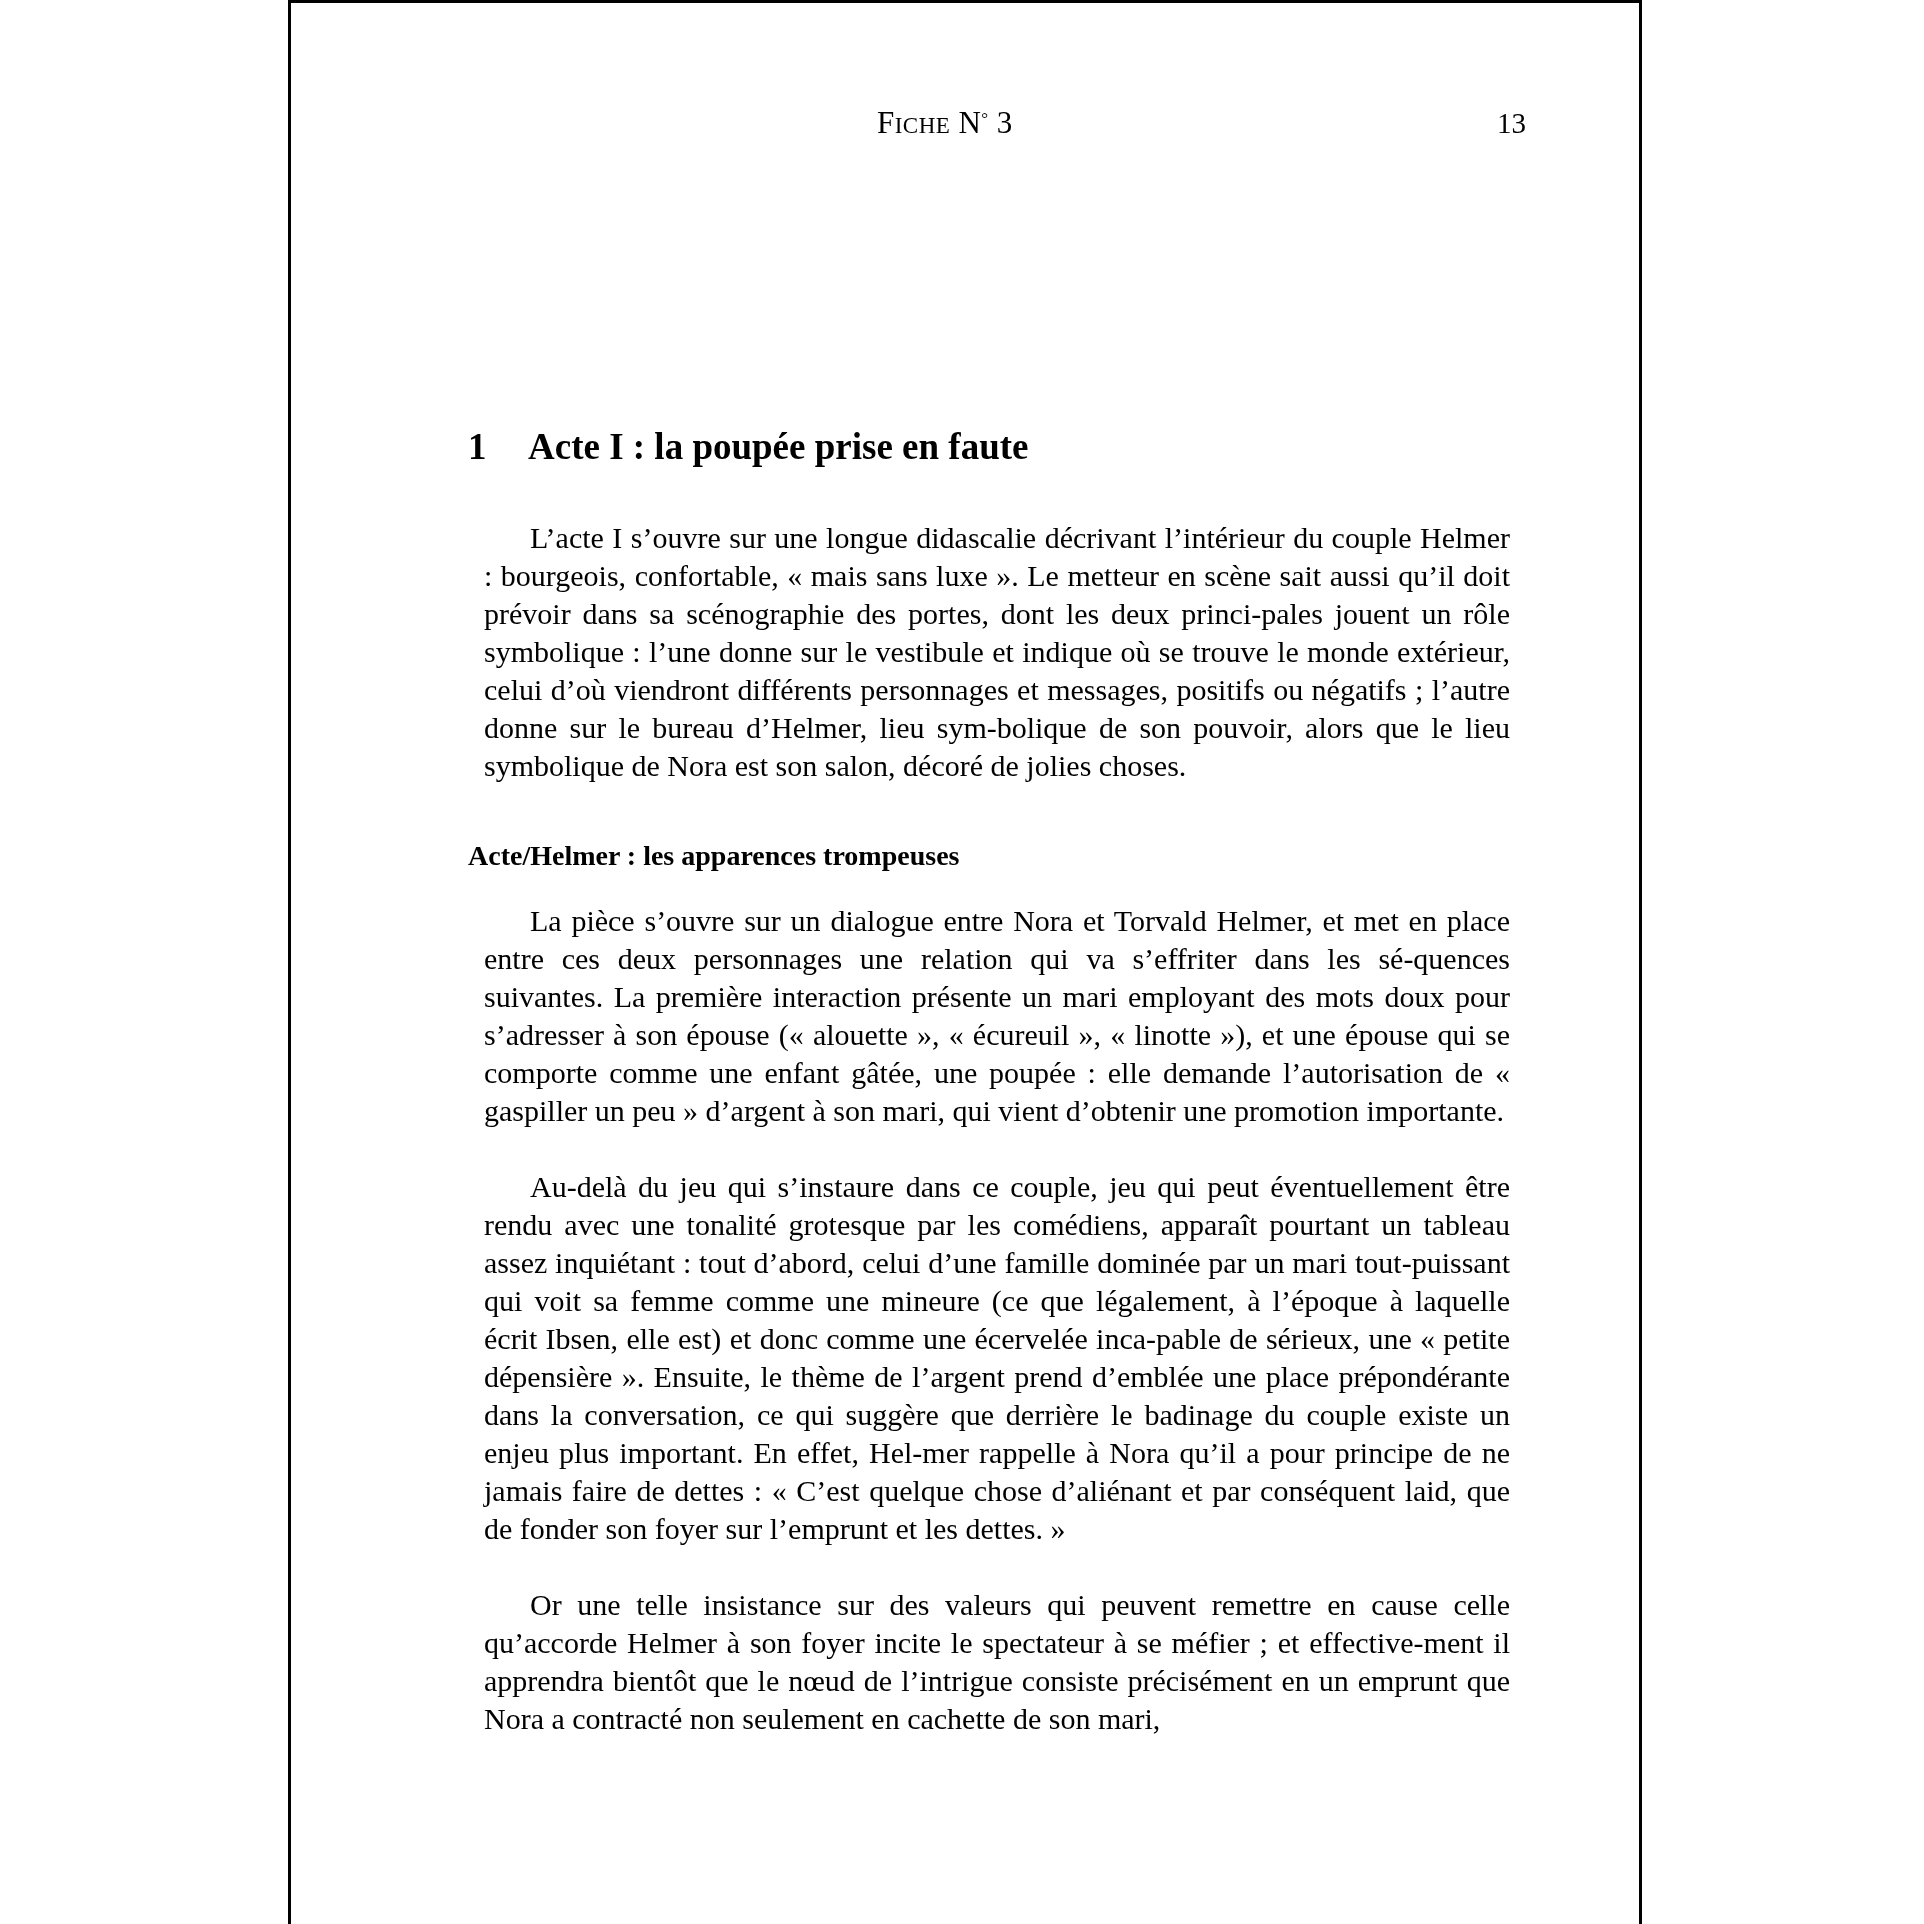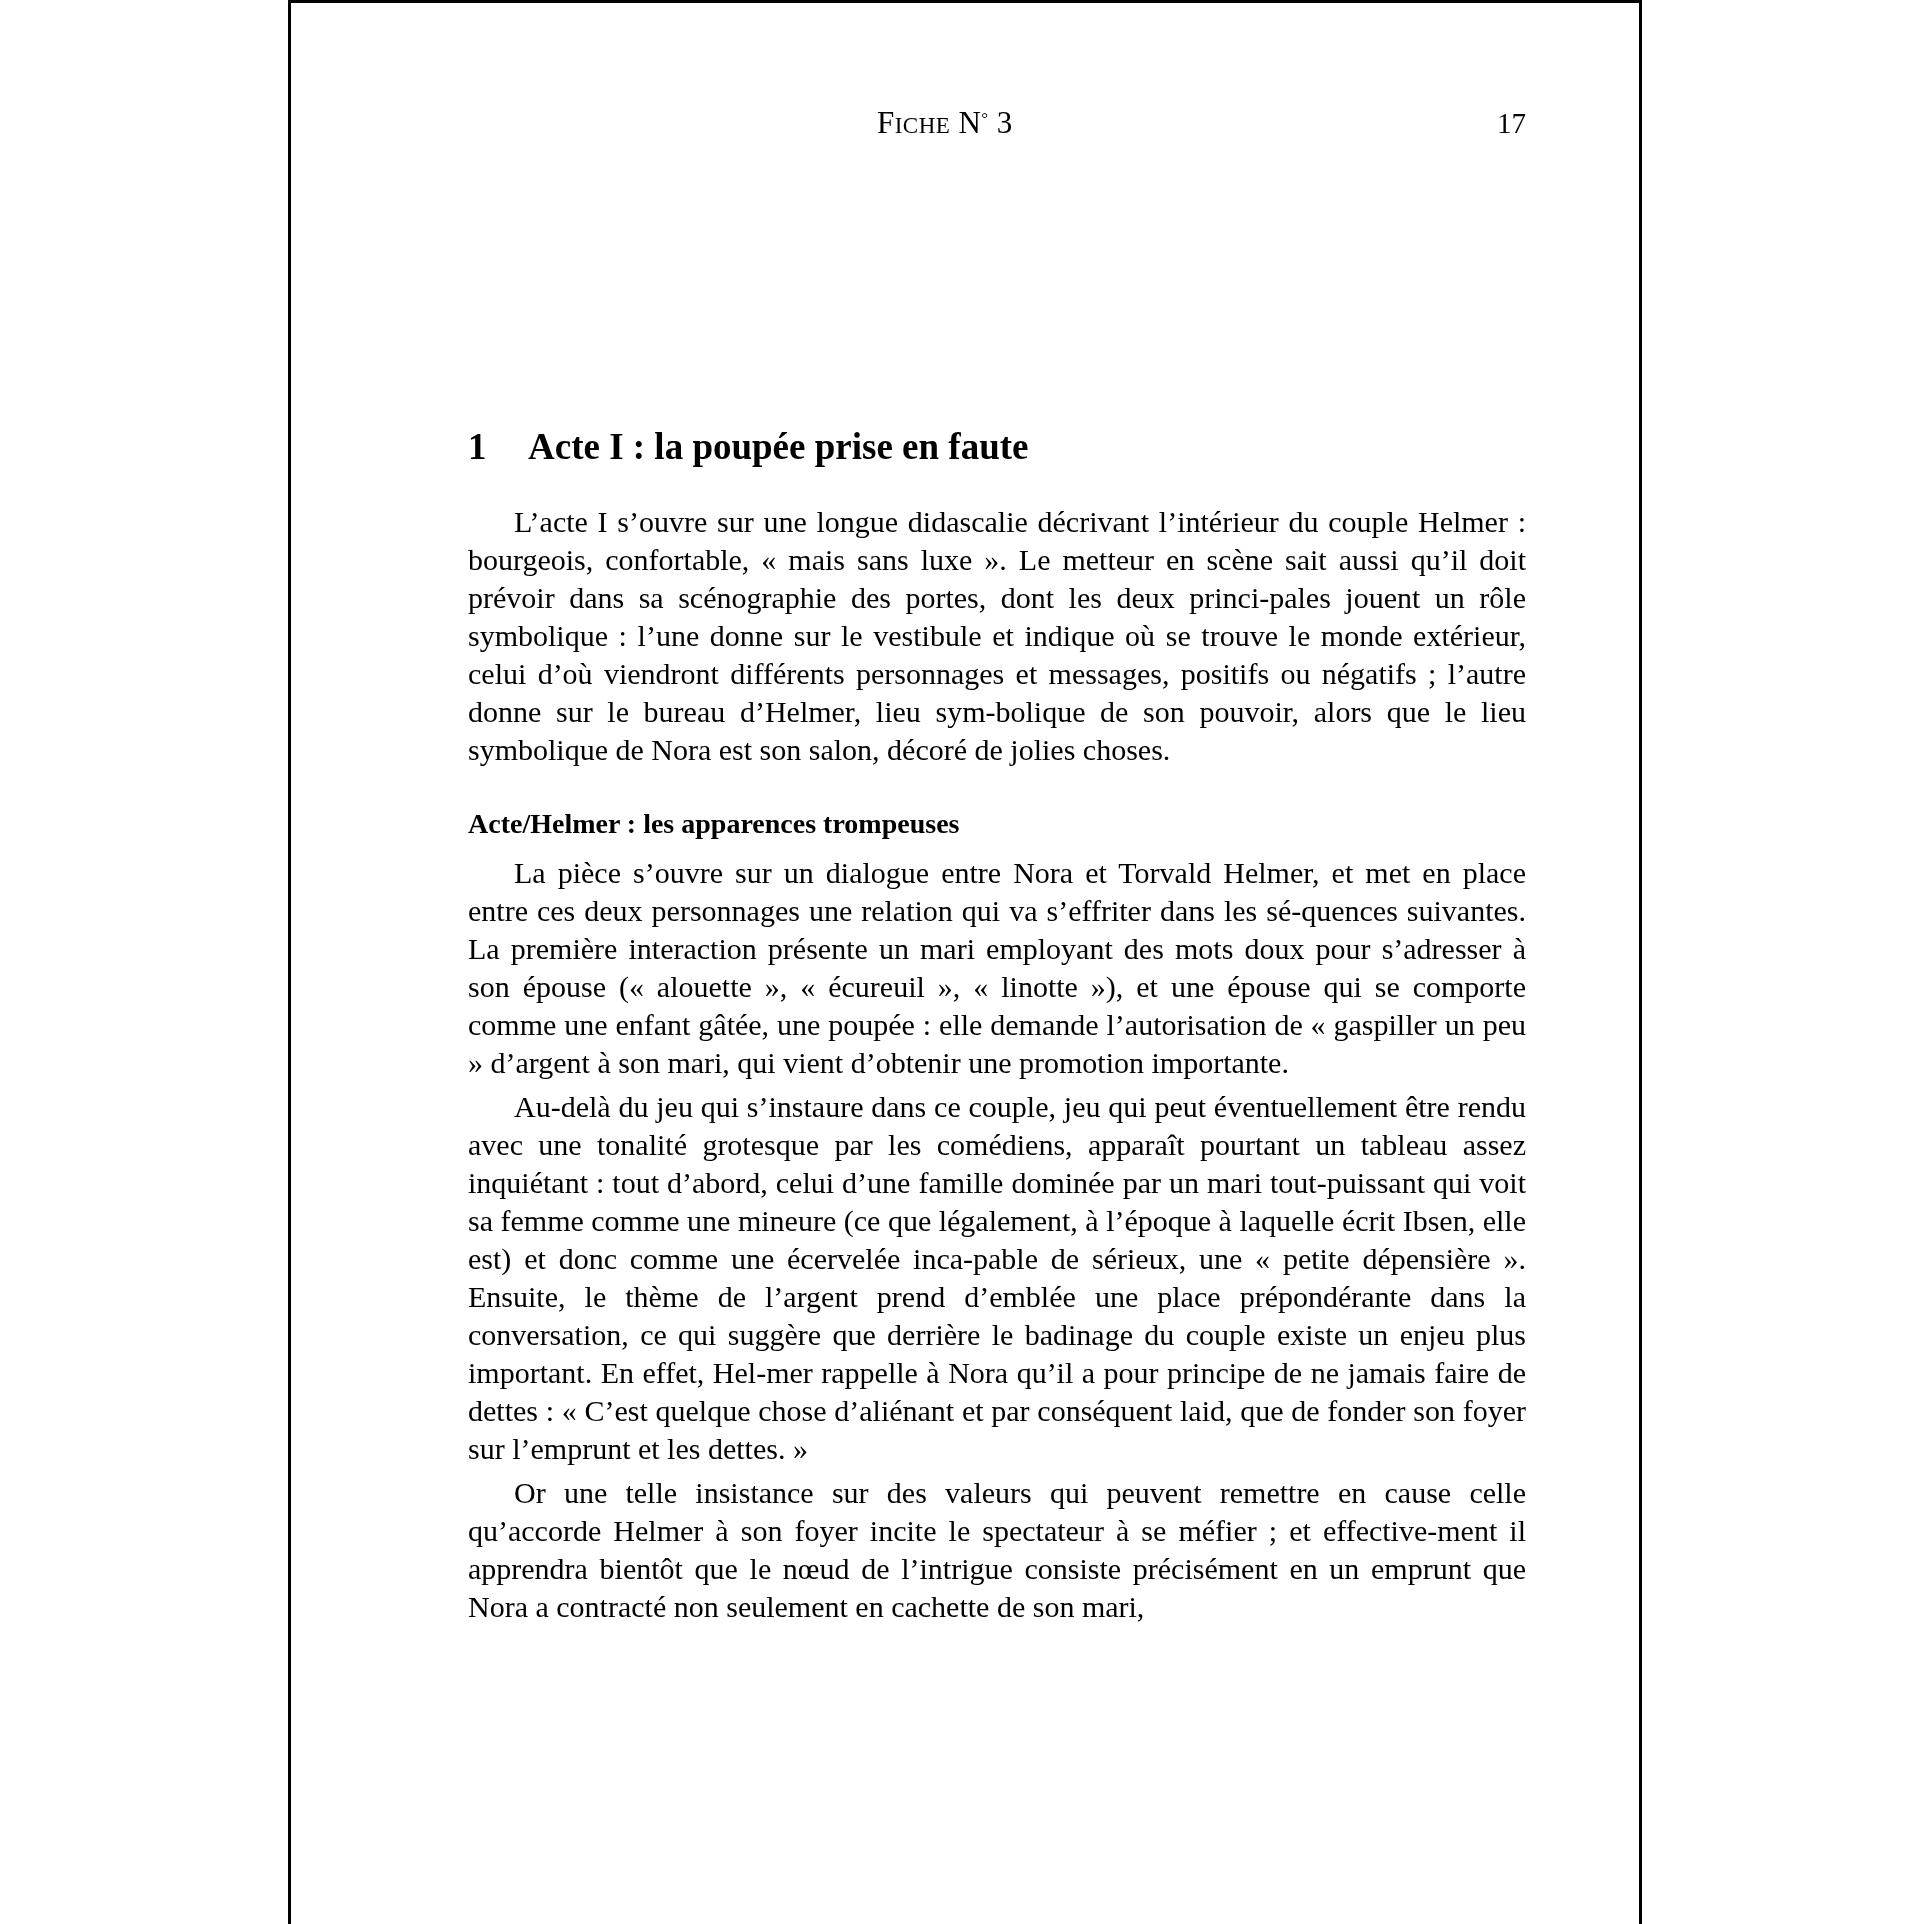--- a/index.html
+++ b/index.html
@@ -126,21 +126,21 @@
     font-size: 28px;
     font-weight: bold;
     margin: 0;
     line-height: 1.1;
     white-space: nowrap;
   }
 
   p.body-par {
     font-size: 30px;
     line-height: 38px;
-    margin: 0;
+    margin: 16px;
     text-align: justify;
     text-justify: inter-word;
     text-indent: 46px;
     hyphens: manual;
   }
 
   .gap-after-heading  { height: 36px; }
   .gap-par            { height: 6.2px; }
   .gap-before-sub     { height: 40px; }
   .gap-after-sub      { height: 14px; }
@@ -149,21 +149,21 @@
   .clip-bottom { overflow: hidden; }
 </style>
 </head>
 <body>
 
 <div class="page-sheet">
   <div class="page-inner clip-bottom">
 
     <div class="running-head">
       <div class="rh-title"><span class="sc-cap">F</span><span class="sc-small">ICHE</span><span class="sc-cap">&nbsp;</span><span class="sc-cap">N</span><span class="sc-sup">°</span><span class="sc-cap">&nbsp;</span><span class="sc-cap">3</span></div>
-      <div class="rh-folio">17</div>
+      <div class="rh-folio">13</div>
     </div>
 
 
     <div class="text-column">
 
       <h2 class="section-heading">
         <span class="sec-num">1</span>
         <span>Acte I : la poupée prise en faute</span>
       </h2>
 

